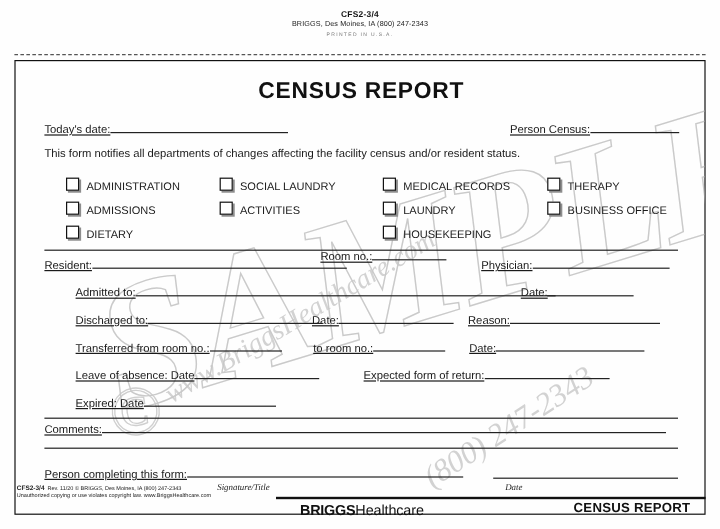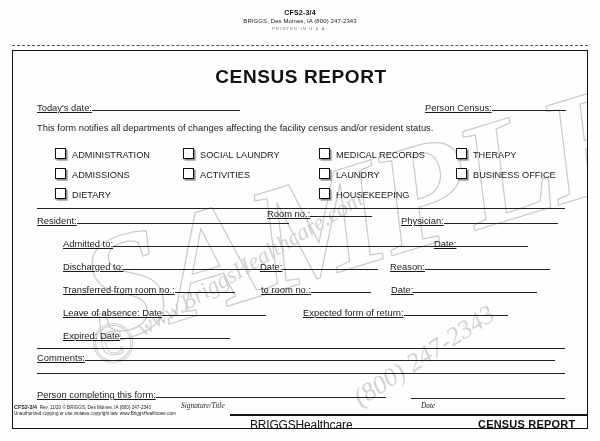--- a/index.html
+++ b/index.html
@@ -143,21 +143,21 @@
   }
   .foot-small b{font-size:5.4px;}
   .foot-bar{
     position:absolute;left:218px;top:10px;width:358px;
     border-top:2px solid #111;
   }
   .foot-logo{
     position:absolute;left:238px;top:14px;
     font-size:12px;color:#111;white-space:nowrap;
   }
-  .foot-logo .b{font-weight:normal;letter-spacing:-.2px;}
+  .foot-logo .b{font-weight:bold;letter-spacing:-.2px;}
   .foot-logo .h{font-weight:normal;letter-spacing:-.1px;}
   .foot-right{
     position:absolute;left:466px;top:14px;
     font-size:11px;font-weight:bold;letter-spacing:.2px;color:#111;
     white-space:nowrap;
   }
 </style>
 </head>
 <body>
 

